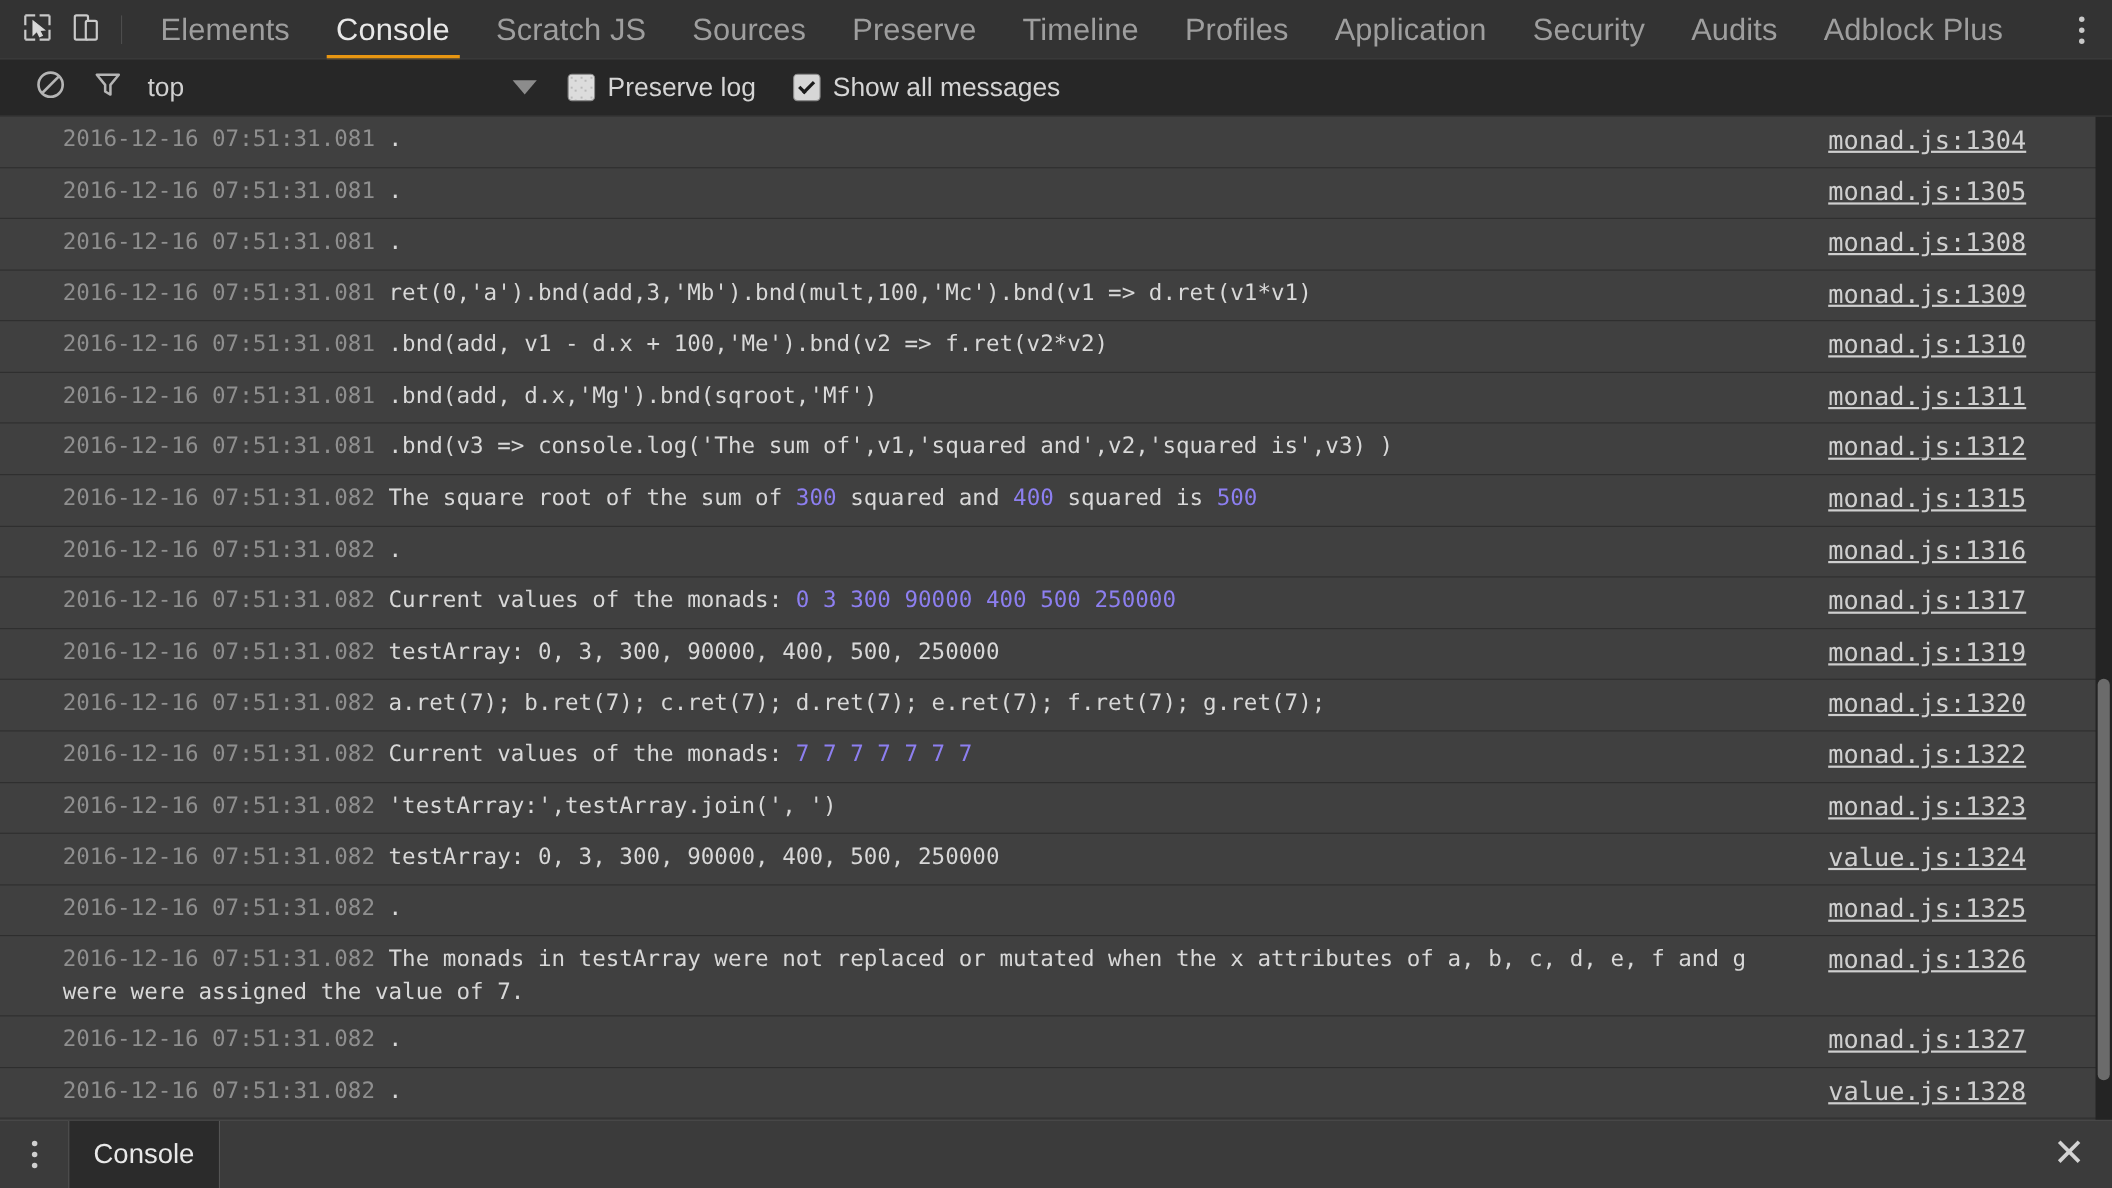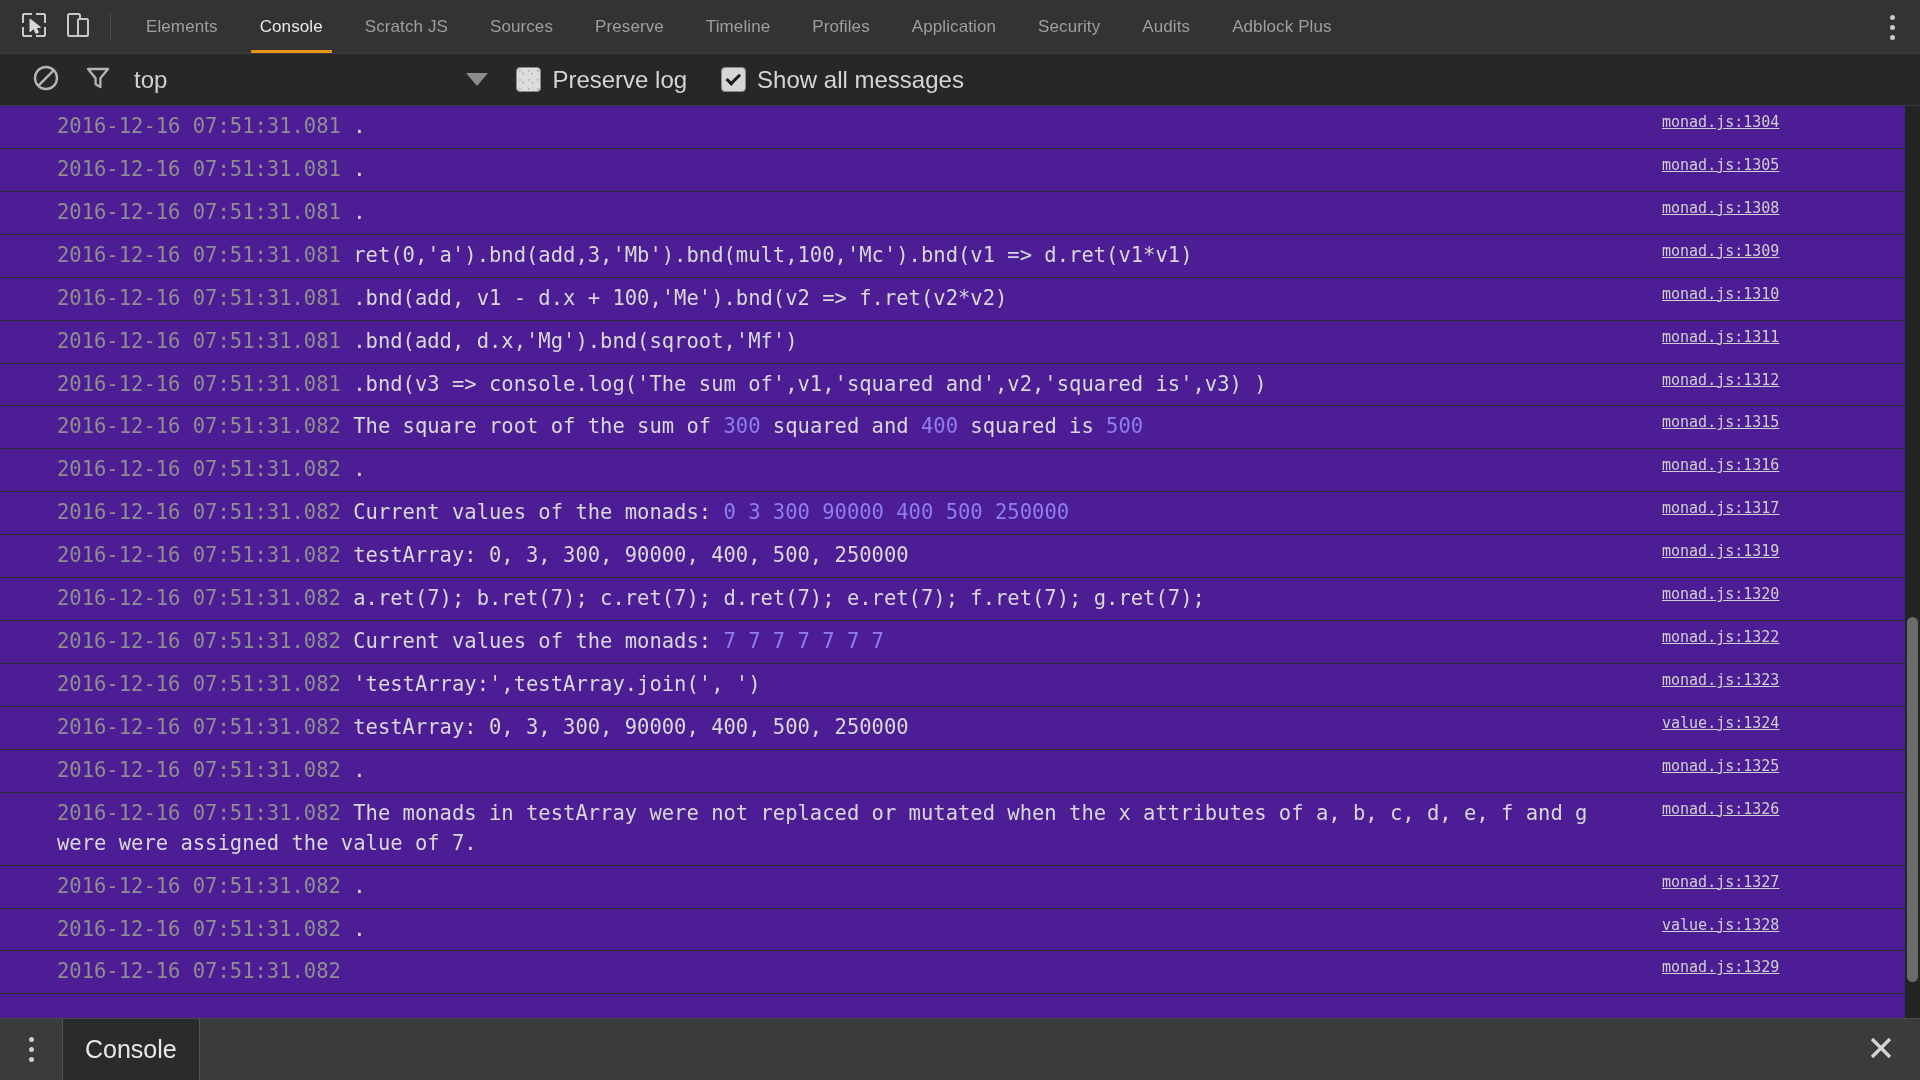--- a/index.html
+++ b/index.html
@@ -57,21 +57,21 @@
     display: flex;
     align-items: stretch;
     flex: 1 1 auto;
     overflow: hidden;
   }
 
   .tab {
     display: flex;
     align-items: center;
     padding: 0 21px;
-    font-size: 17px;
+    font-size: 28px;
     color: #9e9e9e;
     white-space: nowrap;
     position: relative;
     letter-spacing: 0.1px;
   }
   .tab.active {
     color: #e8e8e8;
   }
   .tab.active::after {
     content: "";
@@ -169,21 +169,21 @@
   }
   .chk-label {
     font-size: 24px;
     color: #d5d5d5;
   }
 
   
   .console-area {
     flex: 1 1 auto;
     position: relative;
-    background: #4c1d95;
+    background: #404040;
     overflow: hidden;
   }
 
   .msg-list {
     position: absolute;
     top: 0; left: 0; right: 0; bottom: 0;
     overflow: hidden;
   }
 
   .msg {
@@ -212,21 +212,21 @@
 
   .num { color: #8d7ff0; }
 
   .src {
     flex: 0 0 auto;
     width: 258px;
     text-align: left;
     color: #cfcfcf;
     text-decoration: underline;
     font-family: "DejaVu Sans Mono", monospace;
-    font-size: 15px;
+    font-size: 23px;
     white-space: nowrap;
     padding-right: 10px;
   }
 
   
   .scrollbar {
     position: absolute;
     right: 0;
     top: 0;
     bottom: 0;

